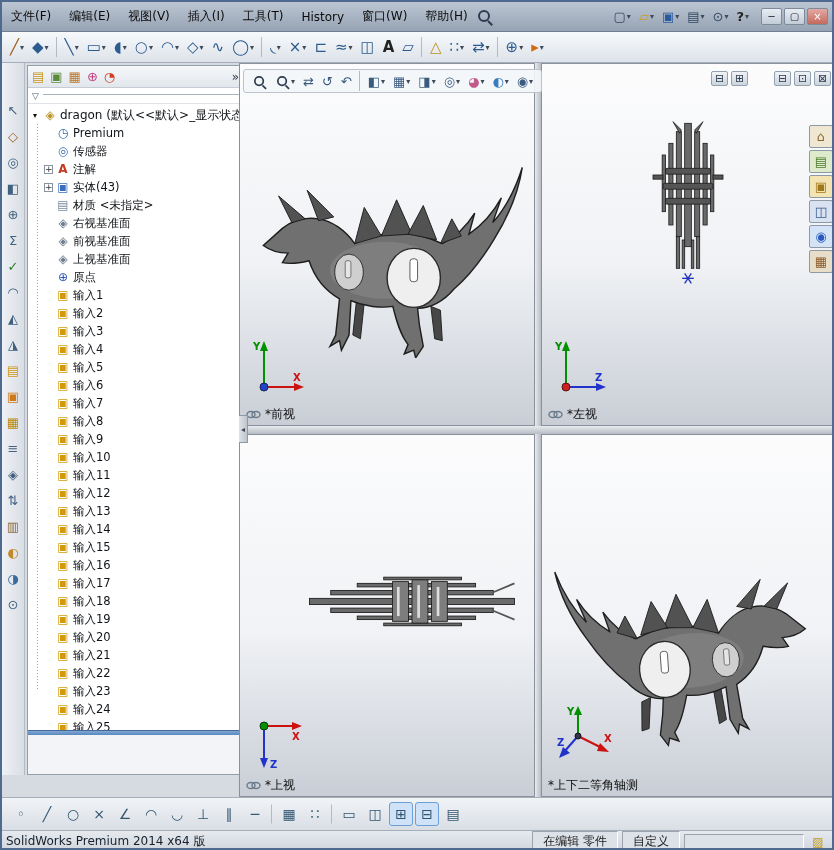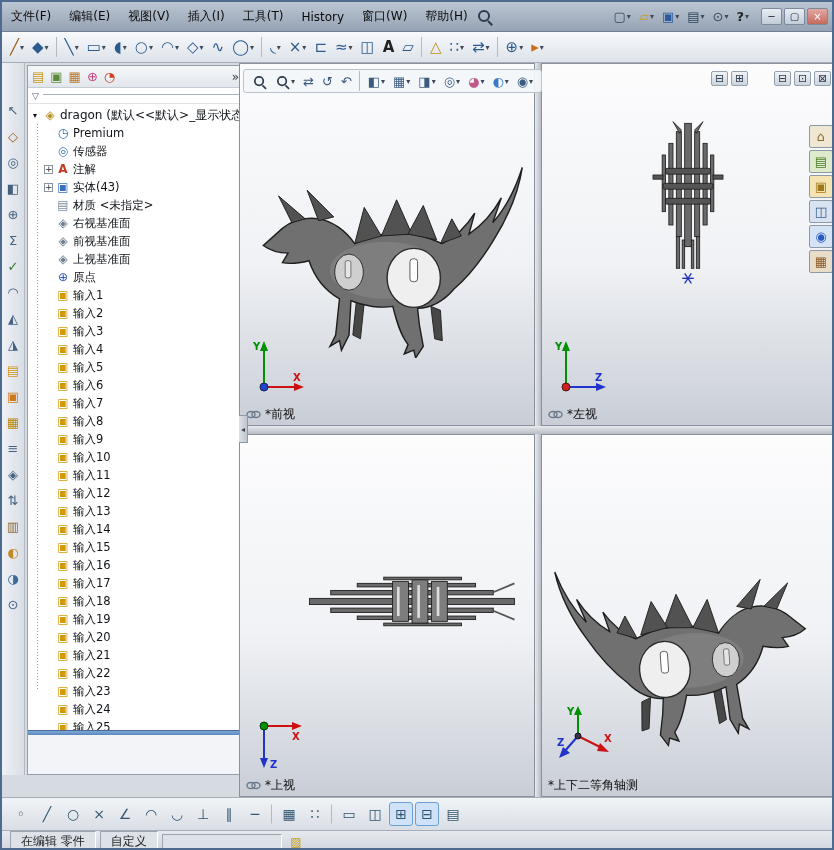--- a/index.html
+++ b/index.html
@@ -1004,20 +1004,21 @@
       <span class="bbtn" data-pressed="1">
         <span class="glyph">⊟</span>
       </span>
 
       <span class="bbtn">
         <span class="glyph">▤</span>
       </span>
     </div>
 
   <div class="statusbar">
+    <span class="status-left">SolidWorks Premium 2014 x64 版</span>
     <span class="scell">
       <span>在编辑</span>
       <span>零件</span>
     </span>
     <span class="scell">自定义</span>
     <span class="scell blank"></span>
     <span class="sicon">▨</span>
   </div>
 
 </div>

